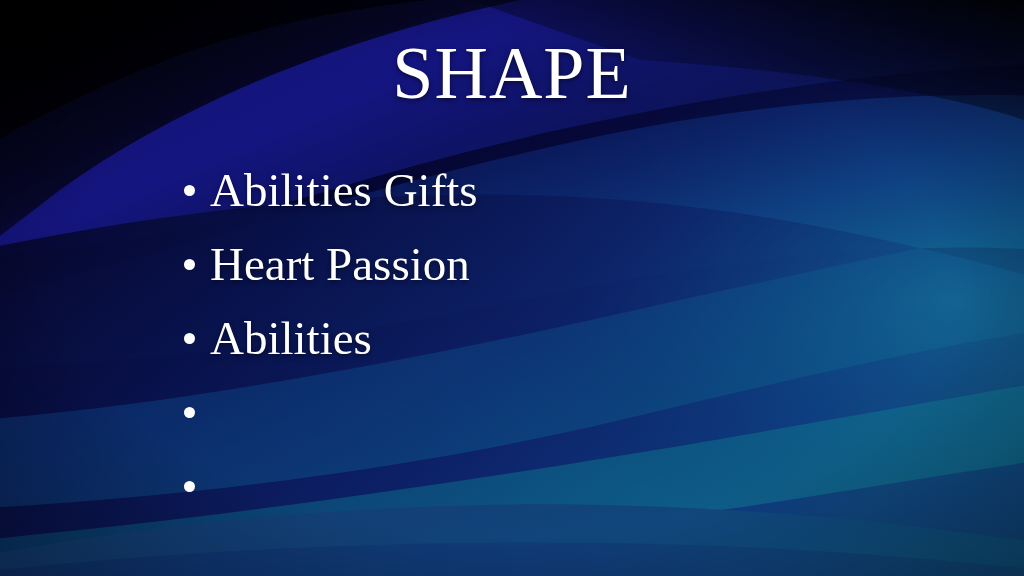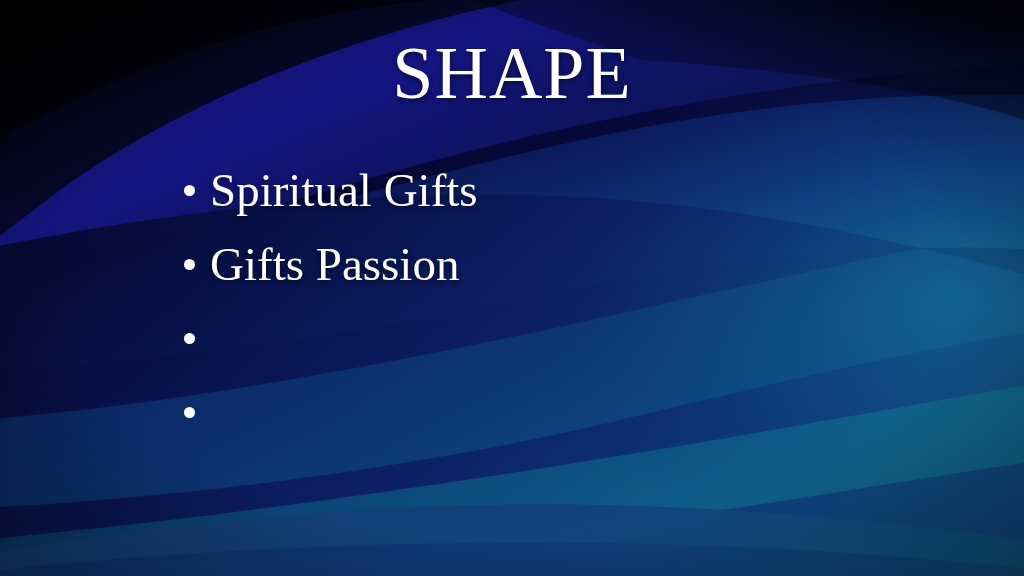--- a/index.html
+++ b/index.html
@@ -197,28 +197,32 @@
   </svg>
 
   <div id="content">
 
     <h1 class="slide-title">SHAPE</h1>
 
     <ul class="bullet-list">
 
       <li class="bullet-item">
         <span class="bullet-dot"></span>
-        <span class="bullet-text">Spiritual Gifts</span>
-      </li>
-
-      <li class="bullet-item">
-        <span class="bullet-dot"></span>
-        <span class="bullet-text">Gifts Passion</span>
-      </li>
-
+        <span class="bullet-text">Abilities Gifts</span>
+      </li>
+
+      <li class="bullet-item">
+        <span class="bullet-dot"></span>
+        <span class="bullet-text">Heart Passion</span>
+      </li>
+
+      <li class="bullet-item">
+        <span class="bullet-dot"></span>
+        <span class="bullet-text">Abilities</span>
+      </li>
 
       <li class="bullet-item">
         <span class="bullet-dot"></span>
       </li>
 
       <li class="bullet-item">
         <span class="bullet-dot"></span>
       </li>
 
     </ul>

